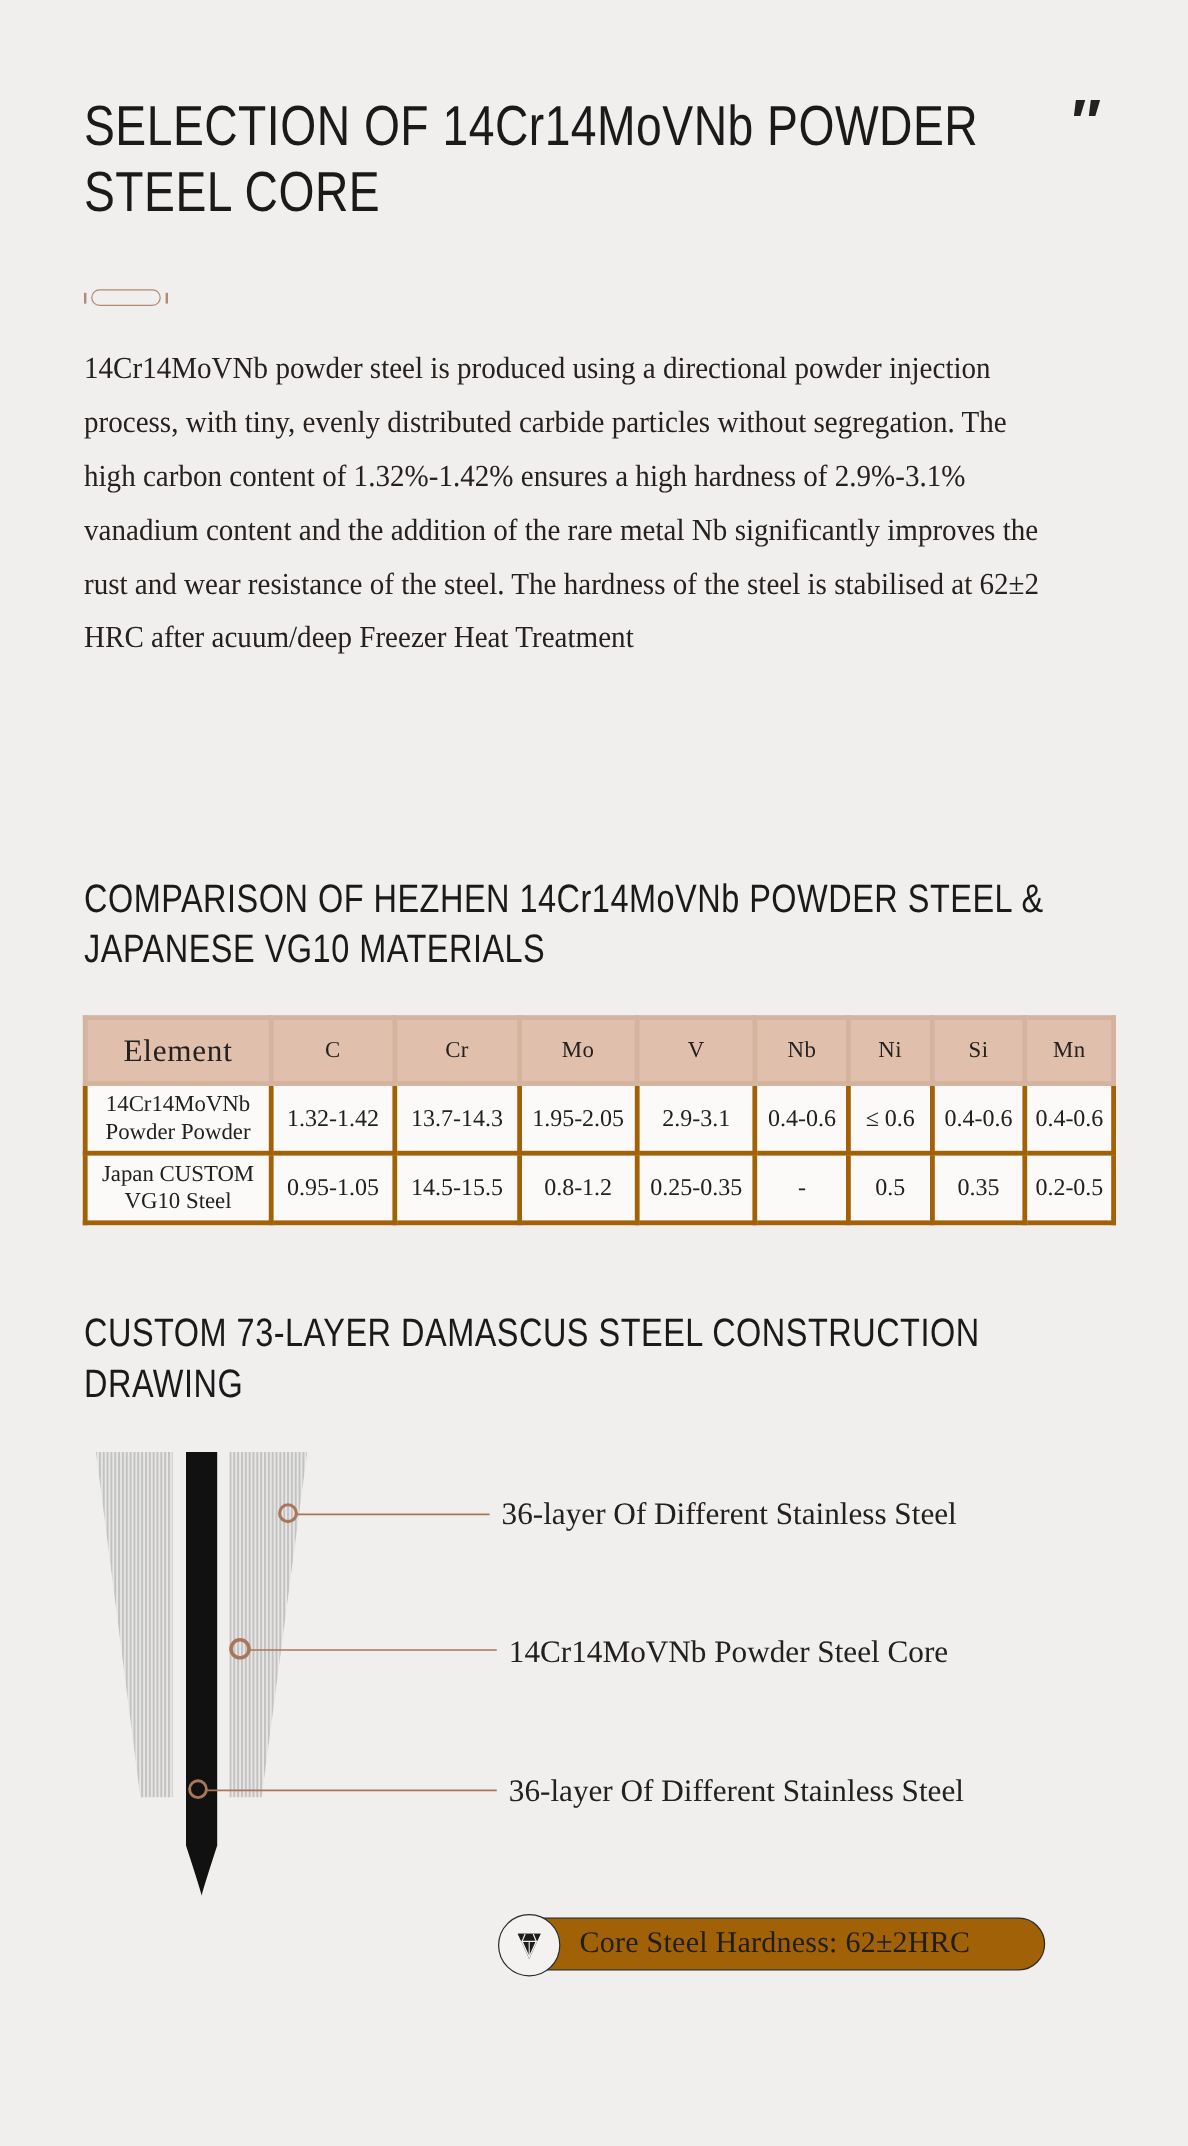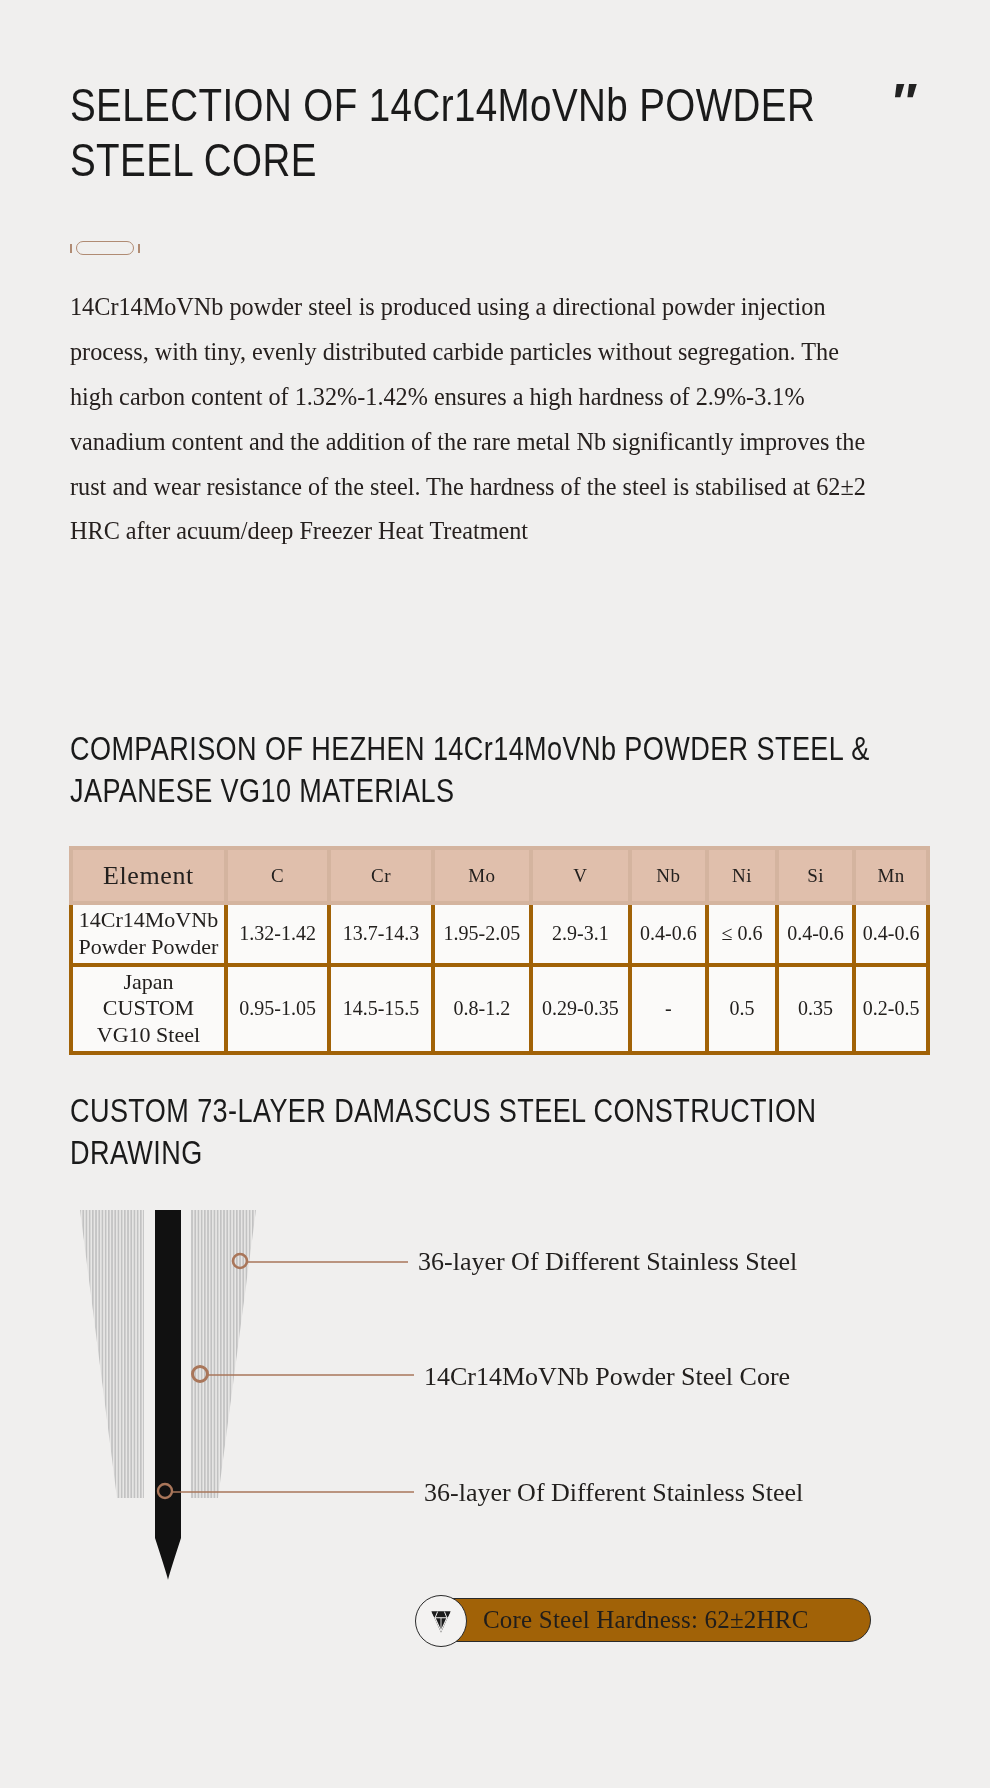--- a/index.html
+++ b/index.html
@@ -139,21 +139,21 @@
   #comparison-table thead th.element-col {
     font-size: 26px;
     letter-spacing: 0.6px;
   }
   #comparison-table tbody td {
     height: 58px;
     font-size: 20px;
     padding: 2px 4px;
   }
   #comparison-table tbody td.rowname {
-    font-size: 22px;
+    font-size: 19px;
     line-height: 1.22;
   }
   .col-el { width: 155px; }
   .col-c  { width: 104px; }
   .col-cr { width: 104px; }
   .col-mo { width: 99px; }
   .col-v  { width: 99px; }
   .col-nb { width: 78px; }
   .col-ni { width: 70px; }
   .col-si { width: 78px; }
@@ -262,21 +262,21 @@
         <td>0.4-0.6</td>
       </tr>
       <tr>
         <td class="rowname">
           <div>Japan CUSTOM</div>
           <div>VG10 Steel</div>
         </td>
         <td>0.95-1.05</td>
         <td>14.5-15.5</td>
         <td>0.8-1.2</td>
-        <td>0.29-0.35</td>
+        <td>0.25-0.35</td>
         <td>-</td>
         <td>0.5</td>
         <td>0.35</td>
         <td>0.2-0.5</td>
       </tr>
     </tbody>
   </table>
 
   <h2 id="damascus-heading" class="display-heading">CUSTOM 73-LAYER DAMASCUS STEEL CONSTRUCTION DRAWING</h2>
 

